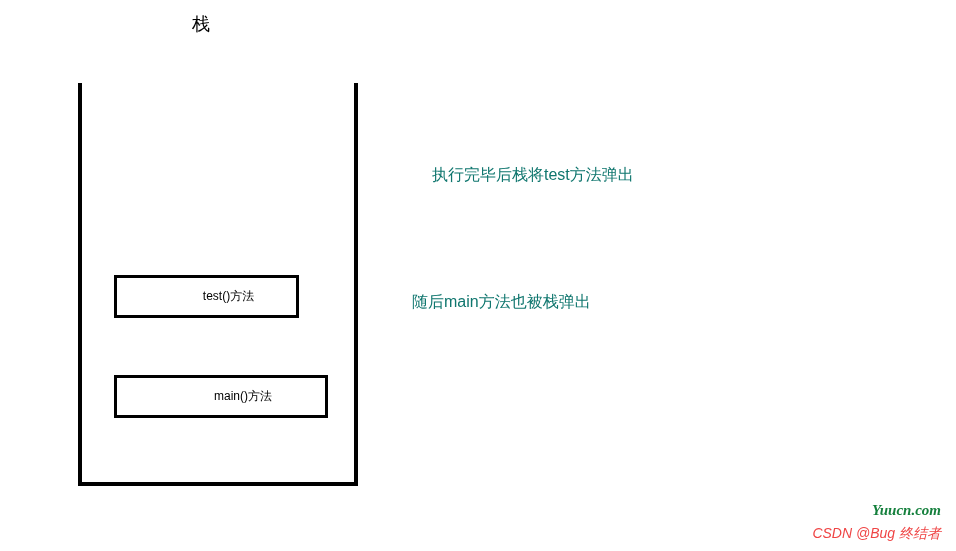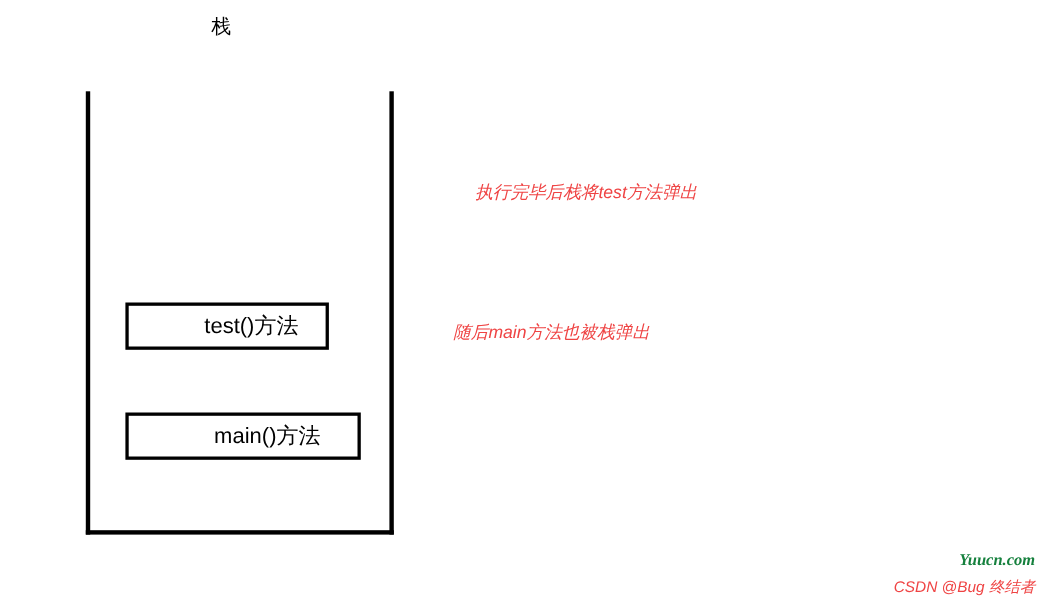--- a/index.html
+++ b/index.html
@@ -31,42 +31,41 @@
       border-right: 4px solid #000;
       border-bottom: 4px solid #000;
       border-top: none;
     }
     .stack-frame {
       position: absolute;
       border: 3px solid #000;
       display: flex;
       align-items: center;
       justify-content: center;
-      font-size: 20px;
+      font-size: 12px;
       color: #000;
       background: #fff;
       padding-left: 44px;
     }
     .frame-test {
       left: 32px;
       top: 192px;
       width: 185px;
       height: 43px;
     }
     .frame-main {
       left: 32px;
       top: 292px;
       width: 214px;
       height: 43px;
     }
     .annotation {
       position: absolute;
       font-size: 16px;
-      color: #ef4444;
-      font-style: italic;
+      color: #0f766e;
     }
     .annotation-1 {
       left: 432px;
       top: 165px;
     }
     .annotation-2 {
       left: 412px;
       top: 292px;
       text-align: right;
     }

